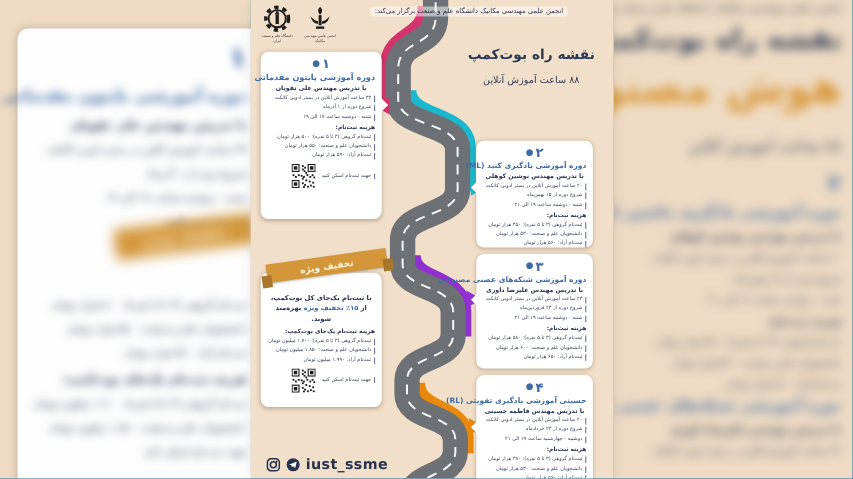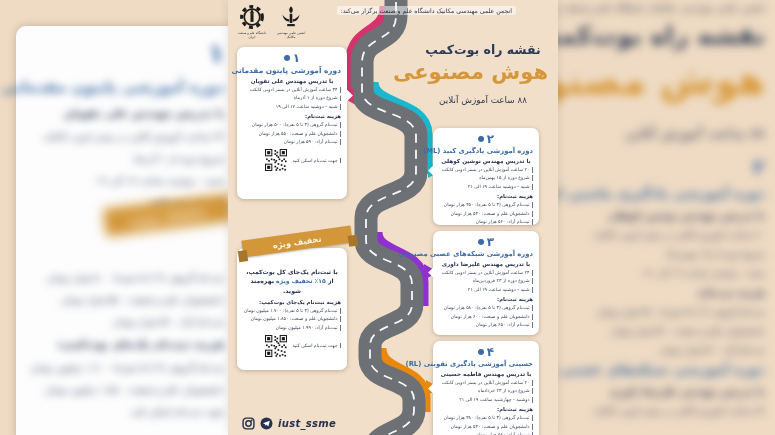--- a/index.html
+++ b/index.html
@@ -69,21 +69,21 @@
   .ribbon{position:absolute;left:14px;top:233px;width:110px;height:17px;background:#d3973a;z-index:3;
     transform:rotate(-8deg);display:flex;align-items:center;justify-content:center;
     box-shadow:0 1px 2px rgba(0,0,0,.25);color:#fff6e4;font-weight:bold;font-size:8.2px;direction:rtl;}
   .ribbon::before,.ribbon::after{content:"";position:absolute;width:9px;height:11px;background:#a8762a;bottom:-4px;z-index:-1;}
   .ribbon::before{left:-5px;}  .ribbon::after{right:-5px;}
   .disc-text{font-size:6.1px;color:#26324f;font-weight:bold;line-height:1.55;margin-top:14px;text-align:center;}
   .disc-hl{color:#3c6ba5;}
   .card-discount .cfeeh{font-size:5.4px;}
   
   .footer{position:absolute;left:14px;bottom:5px;display:flex;align-items:center;gap:5px;z-index:4;}
-  .handle{color:#26324f;font-weight:bold;font-size:10px;letter-spacing:.3px;font-family:"DejaVu Sans",sans-serif;font-style:italic;}
+  .handle{color:#26324f;font-weight:bold;font-size:13px;letter-spacing:.3px;font-family:"DejaVu Sans",sans-serif;}
 </style>
 </head>
 <body>
 
 <svg width="0" height="0" style="position:absolute">
   <defs>
     <g id="qrpat" fill="#1c1c1c">
       <rect x="0" y="0" width="7" height="7"></rect>
         <rect x="1" y="1" width="5" height="5" fill="#fff"></rect>
         <rect x="2" y="2" width="3" height="3"></rect>
@@ -188,21 +188,20 @@
           <rect x="8.5" y="18.5" width="7" height="2" fill="#1d1d1b"></rect>
         </svg>
         <div class="logo-cap">انجمن علمی مهندسی مکانیک</div>
       </div>
     </div>
 
     <div class="organizer">انجمن علمی مهندسی مکانیک دانشگاه علم و صنعت برگزار می‌کند:</div>
 
     <div class="poster-header">
       <div class="ph-1">نقشه راه بوت‌کمپ</div>
-      <div class="ph-2">هوش مصنوعی</div>
       <div class="ph-3">۸۸ ساعت آموزش آنلاین</div>
     </div>
 
     <svg class="road-svg" viewBox="0 0 330 435">
       <g fill="none" stroke-width="27">
         <path d="M168 8 C168 42 134 36 134 62 L134 96" stroke="#d6336c" transform="translate(-3,-2)"></path>
         <path d="M134 84 C134 116 188 110 188 136 L188 176" stroke="#19b8cf" transform="translate(3,-2)"></path>
         <path d="M138 234 C138 264 184 258 184 284 L184 308" stroke="#8f30cf" transform="translate(3,-2)"></path>
         <path d="M142 350 C142 382 186 376 186 400 L186 414" stroke="#e8890c" transform="translate(3,-2)"></path>
       </g>

